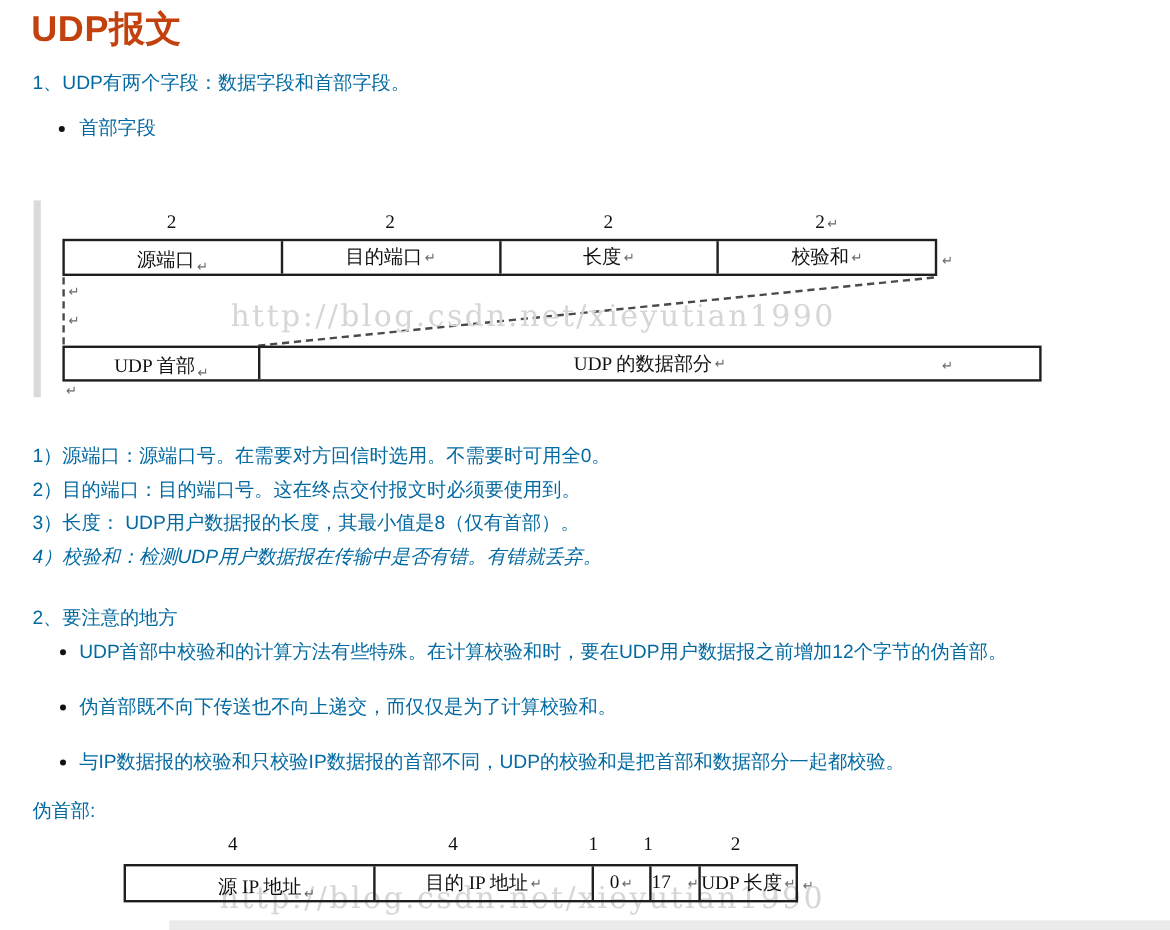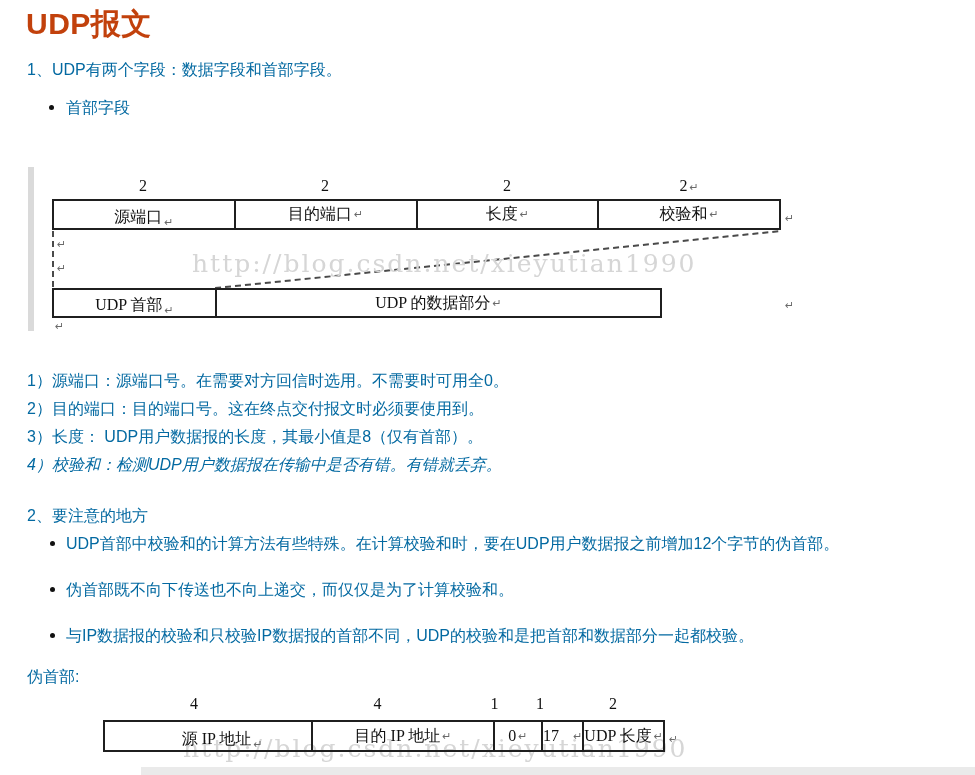--- a/index.html
+++ b/index.html
@@ -67,21 +67,21 @@
   </div>
   <span class="rm-abs" style="left:785px;top:213px;">↵</span>
 
   <div class="abs dash-v" style="left:52px;top:231px;height:56px;"></div>
   <span class="rm-abs" style="left:57px;top:239px;">↵</span>
   <span class="rm-abs" style="left:57px;top:263px;">↵</span>
   <div class="abs dash-diag" style="left:215px;top:287px;width:566px;transform:rotate(-5.75deg);"></div>
 
   <div class="abs watermark" style="left:192px;top:249px;">http://blog.csdn.net/xieyutian1990</div>
 
-  <div class="abs wire-table" style="left:52px;top:288px;width:610px;height:30px;">
+  <div class="abs wire-table" style="left:52px;top:288px;width:816px;height:30px;">
     <div class="wire-cell serif first" style="width:161px;">
       <span>UDP 首部</span>
         <span class="rm">↵</span>
     </div>
     <div class="wire-cell serif flex1">
       <span>UDP 的数据部分</span>
         <span class="rm">↵</span>
     </div>
   </div>
   <span class="rm-abs" style="left:785px;top:300px;">↵</span>

